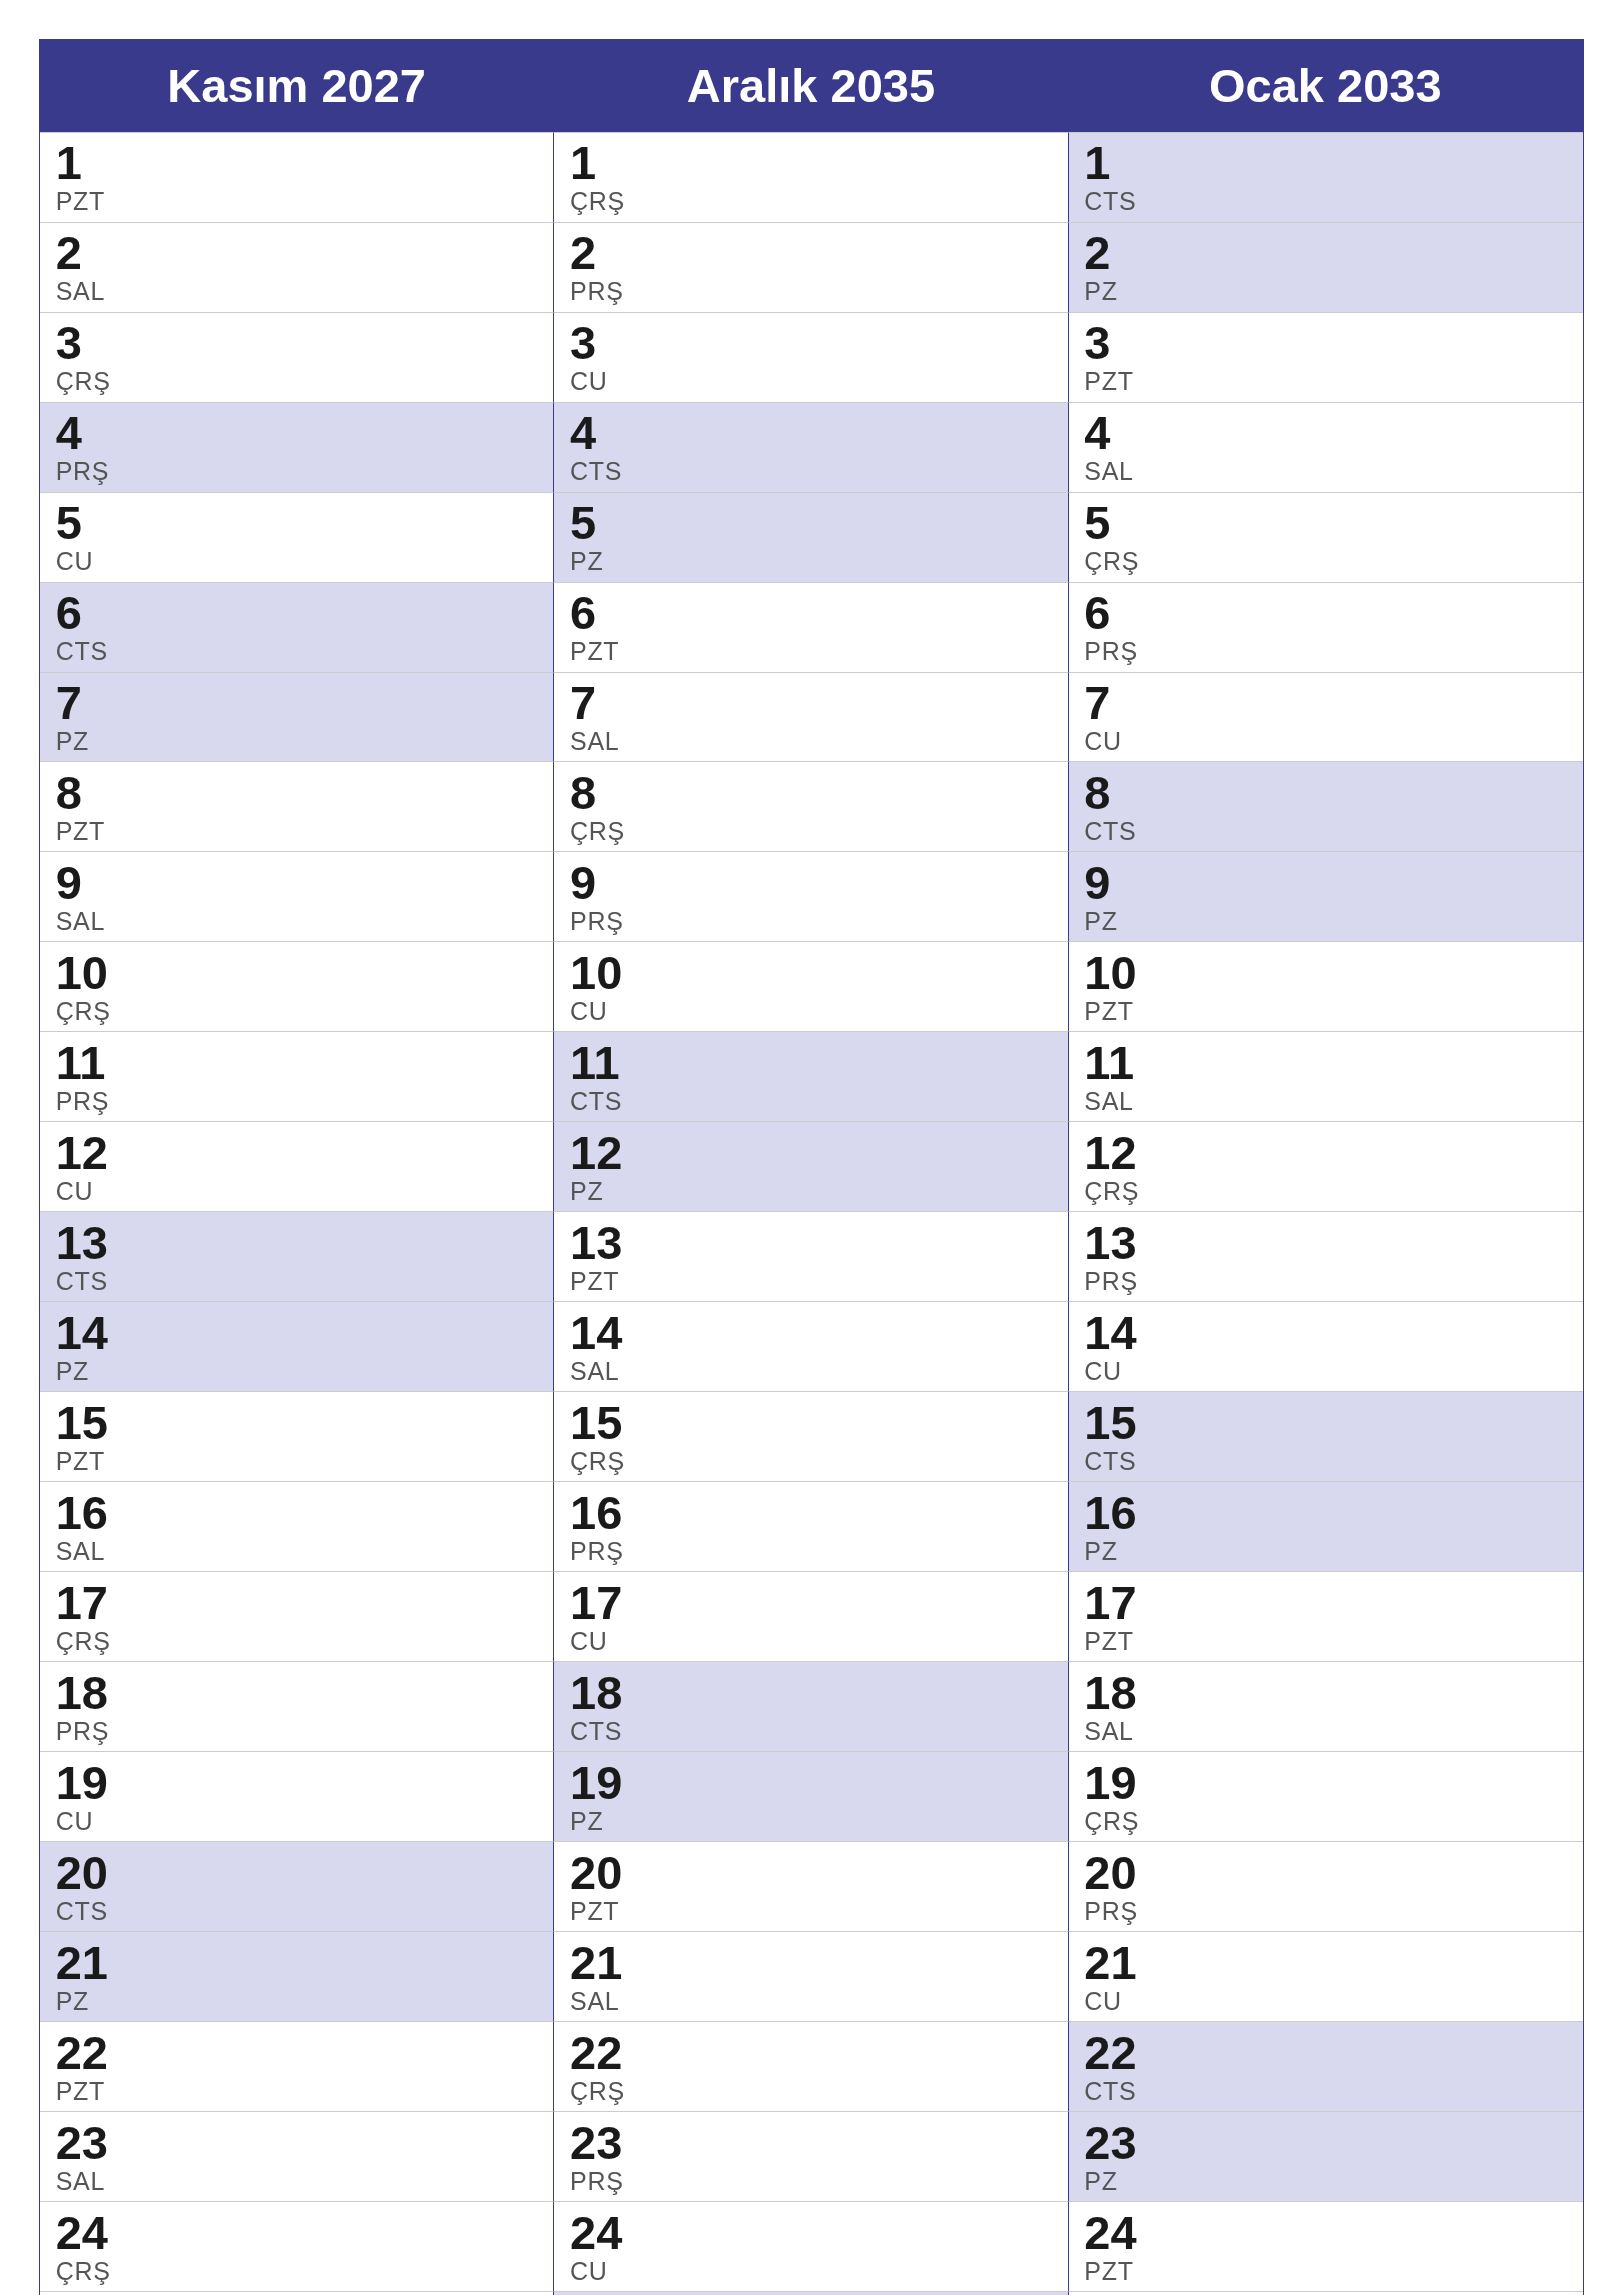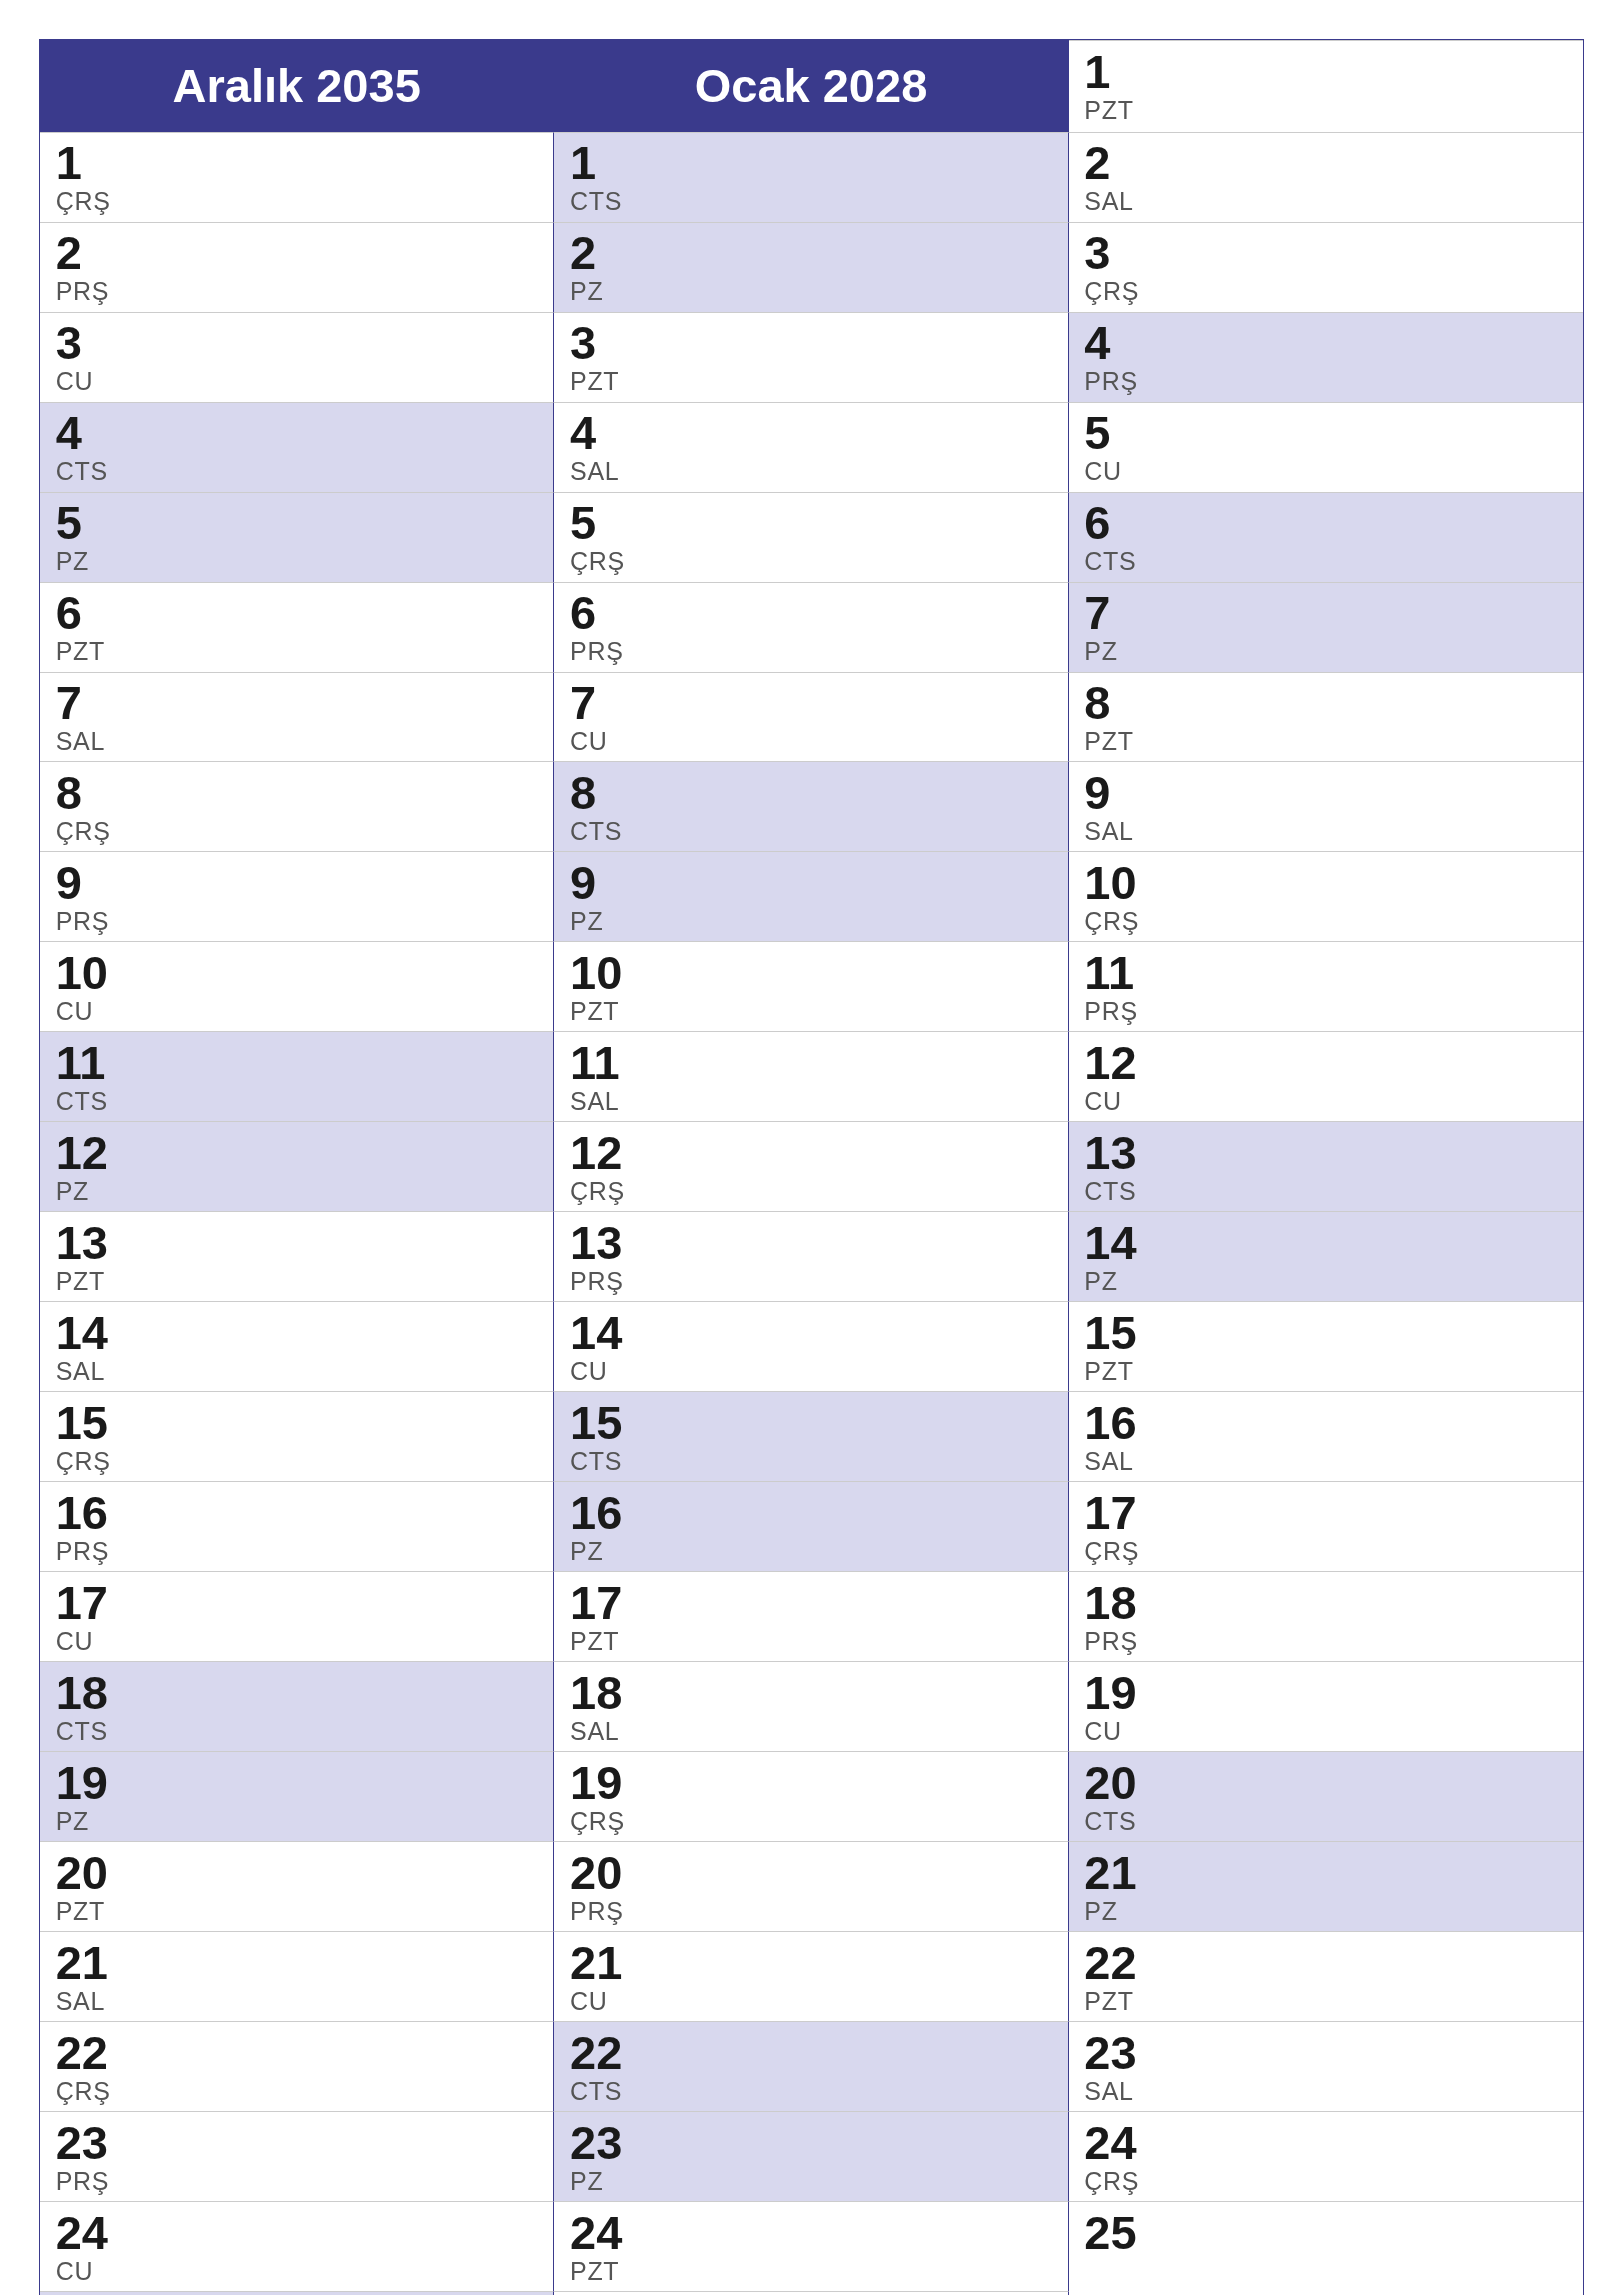--- a/index.html
+++ b/index.html
@@ -59,22 +59,23 @@
       letter-spacing: 0.7px;
       margin-top: 1.3px;
     }
   </style>
 </head>
 <body>
 
 <div class="page">
   <div class="calendar-grid" id="calendar-grid">
 
+  <div class="month-header">Kasım 2027</div>
       <div class="month-header">Aralık 2035</div>
-      <div class="month-header">Ocak 2028</div>
+      <div class="month-header">Ocak 2033</div>
       <div class="day-cell">
         <div class="day-number">1</div>
         <div class="day-name">PZT</div>
       </div>
       <div class="day-cell">
         <div class="day-number">1</div>
         <div class="day-name">ÇRŞ</div>
       </div>
       <div class="day-cell highlighted">
         <div class="day-number">1</div>

